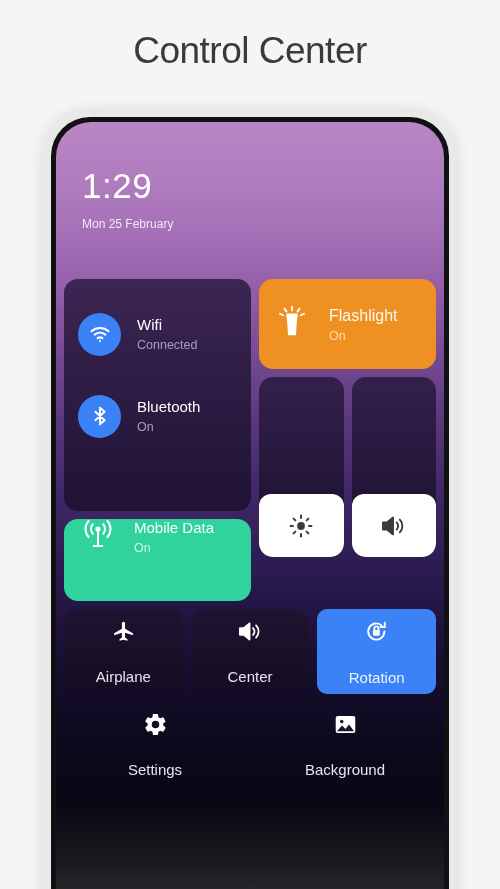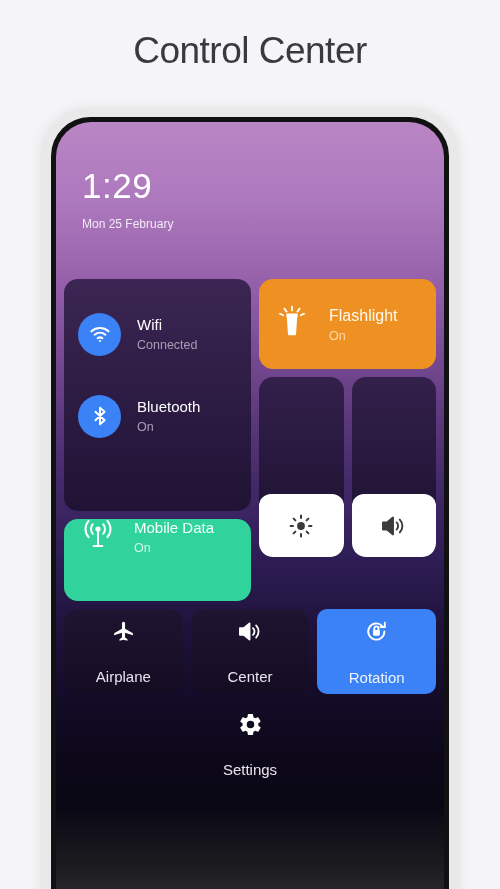--- a/index.html
+++ b/index.html
@@ -285,20 +285,30 @@
 
         <div class="toggle toggle-plain">
           <span>
             <svg width="25" height="25" viewBox="0 0 24 24" fill="#ffffff">
               <path d="M19.4 13c.04-.33.06-.66.06-1s-.02-.67-.07-1l2.1-1.6a.5.5 0 0 0 .12-.64l-2-3.46a.5.5 0 0 0-.6-.22l-2.49 1a7.3 7.3 0 0 0-1.72-1l-.38-2.65a.5.5 0 0 0-.5-.43h-4a.5.5 0 0 0-.48.43L9.06 5.1a7.7 7.7 0 0 0-1.73 1l-2.49-1a.5.5 0 0 0-.6.22l-2 3.46a.5.5 0 0 0 .12.64L4.47 11a8 8 0 0 0 0 2l-2.1 1.63a.5.5 0 0 0-.12.64l2 3.46c.12.22.38.3.6.22l2.49-1c.52.4 1.1.73 1.72 1l.38 2.65c.04.25.25.43.5.43h4c.25 0 .46-.18.5-.43l.38-2.65c.62-.26 1.2-.6 1.72-1l2.49 1c.23.08.49 0 .6-.22l2-3.46a.5.5 0 0 0-.12-.64zM12 15.6A3.6 3.6 0 1 1 15.6 12 3.6 3.6 0 0 1 12 15.6z"></path>
             </svg>
           </span>
           <span class="toggle-label">Settings</span>
         </div>
 
+        <div class="toggle toggle-plain">
+          <span>
+            <svg width="25" height="25" viewBox="0 0 24 24" fill="none">
+              <rect x="2.6" y="3.8" width="18.8" height="16.4" rx="2" fill="#ffffff"></rect>
+              <circle cx="8.4" cy="9.2" r="1.7" fill="#1a1030"></circle>
+              <path d="M3.8 18.4l4.9-5.4 3.3 3.2 3.4-4.1 4.8 6.3z" fill="#1a1030"></path>
+            </svg>
+          </span>
+          <span class="toggle-label">Background</span>
+        </div>
 
 
 
       </div>
 
     </div>
 
   </div>
  </div>
 </div>

